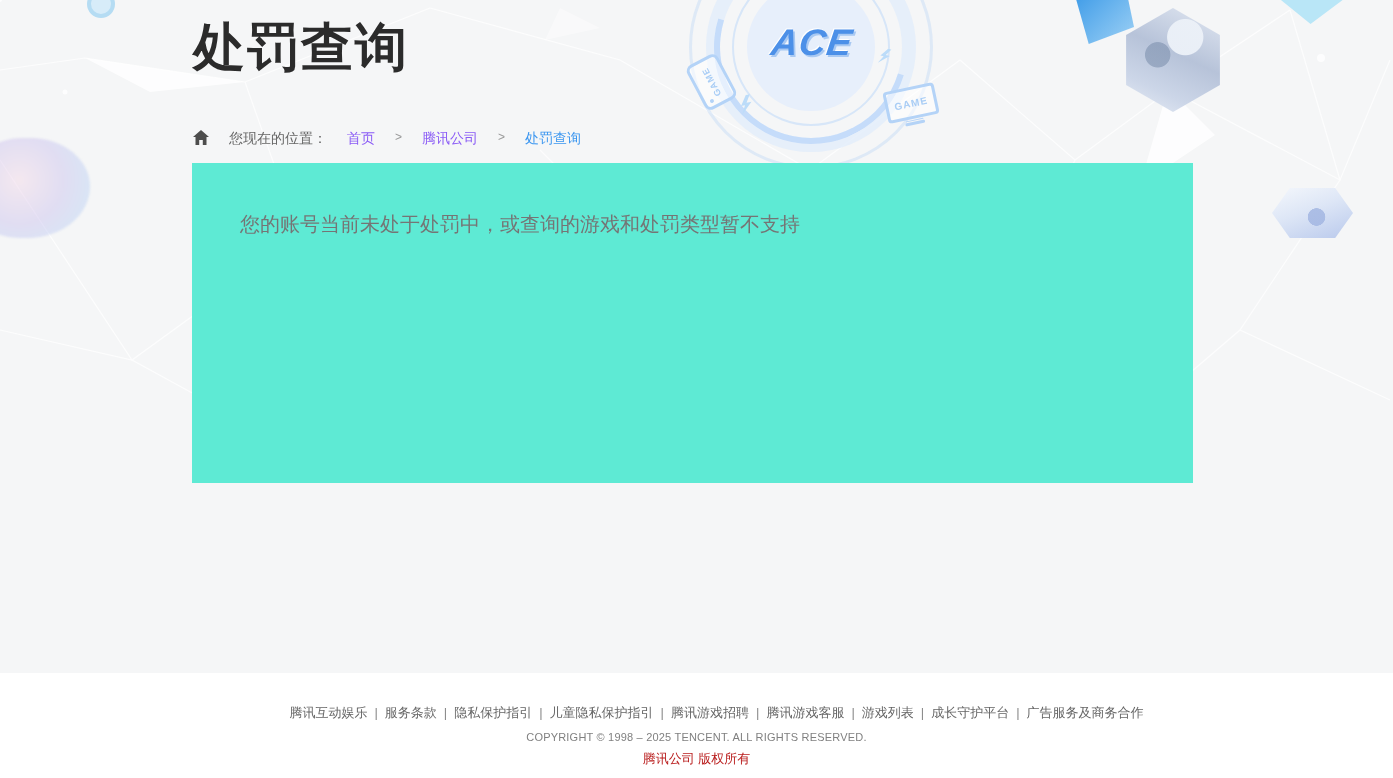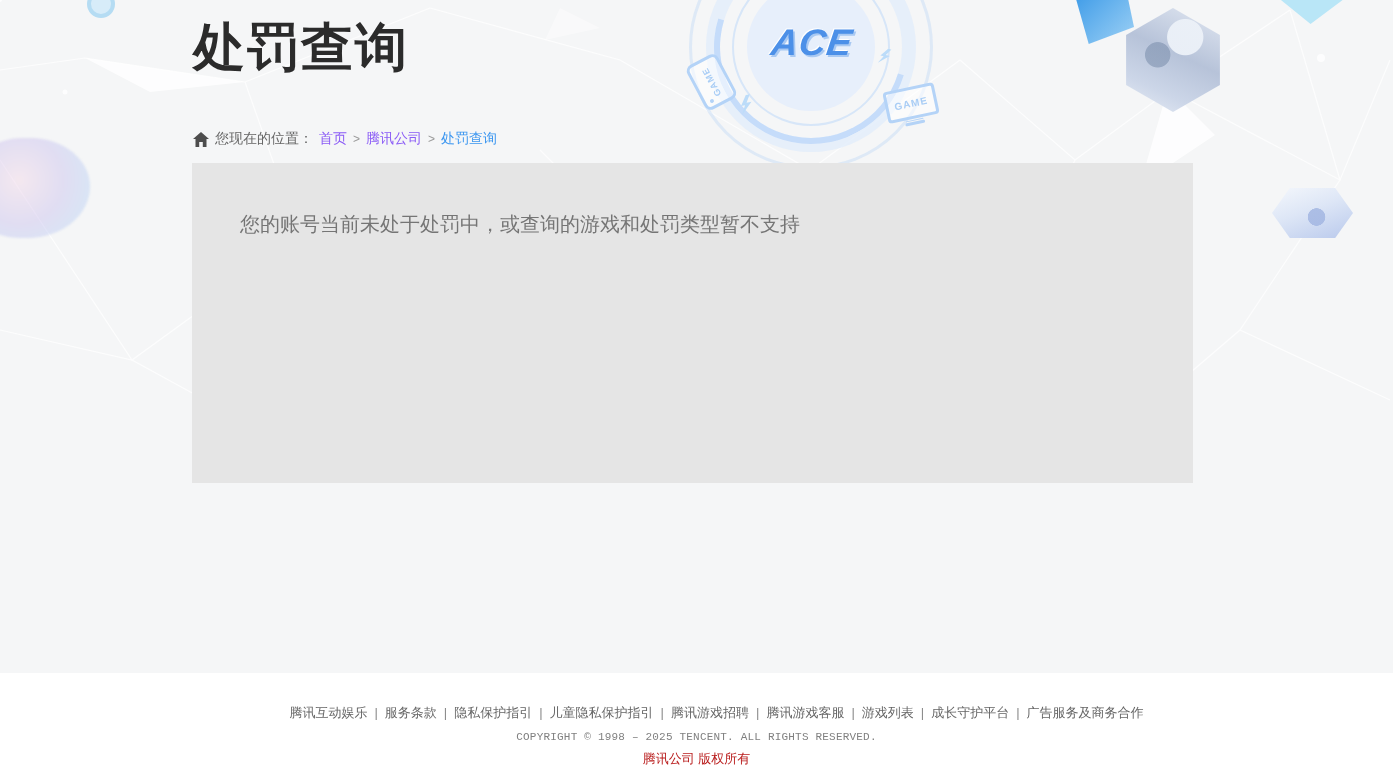--- a/index.html
+++ b/index.html
@@ -80,43 +80,43 @@
     clip-path:polygon(0 10%, 88% 0, 100% 66%, 22% 100%); }
   .tri-cyan { position:absolute; left:1276px; top:-4px; width:72px; height:28px;
     background:#b9e6f7; clip-path:polygon(0 0, 100% 0, 48% 100%); }
 
   
   .title {
     position:absolute; left:193px; top:13px;
     font-size:52px; font-weight:900; color:#2b2b2b; letter-spacing:2px;
   }
   .breadcrumb {
-    position:absolute; left:193px; top:130px; display:flex; align-items:center;
-    font-size:14px; color:#666; gap:6px;
+    position:absolute; left:193px; top:130px; display:flex; 
+    font-size:14px; color:#666; gap:20px;
   }
   .crumb { color:#8b5cf6; cursor:pointer; }
   .crumb.active { color:#3b96f0; }
   .sep { color:#999; font-size:12px; }
 
   
   .card { position:absolute; left:192px; top:163px; width:1001px; height:387px; }
   .card-banner { position:relative; height:67px; background:#3194f8; border-radius:6px 6px 0 0; }
   .feedback {
     position:absolute; right:59px; top:50%; transform:translateY(-50%);
     color:#ffffff; font-size:16px; text-decoration:underline; cursor:pointer;
   }
-  .card-body { height:320px; background:#e5e5e5; }
+  .card-body { height:320px; background:#5eead4; }
   .message { padding:48px 40px 0 48px; font-size:20px; color:#757575; }
 
   
   .footer { position:absolute; left:0; top:673px; width:1393px; height:105px; background:#ffffff; text-align:center; }
   .footer-links { padding-top:31px; font-size:13px; color:#666;padding-left:40px; }
   .f-link { color:#666; cursor:pointer; }
   .f-sep { color:#8a8a8a; margin:0 7px; }
-  .copyright { margin-top:9px; font-size:11px; color:#808080; letter-spacing:.2px;font-family:Liberation Mono, monospace; }
+  .copyright { margin-top:9px; font-size:11px; color:#808080; letter-spacing:.2px; }
   .company { margin-top:7px; font-size:13px; color:#b91c1c; }
 </style>
 </head>
 <body>
 
 <div class="page">
   <div class="bg-gray"></div>
 
   <svg class="mesh" width="1393" height="430" viewBox="0 0 1393 430">
     <g stroke="#ffffff" stroke-width="1.2" fill="none" opacity="0.75">

